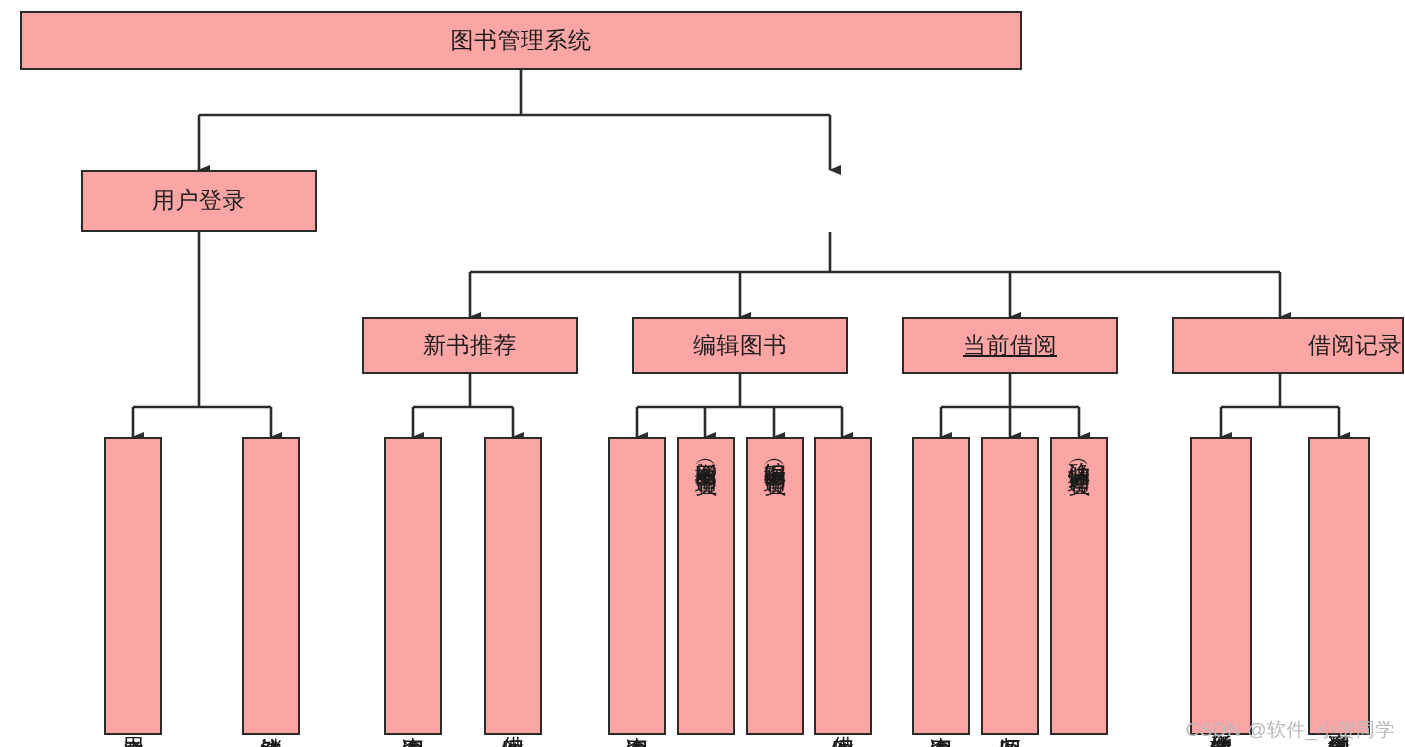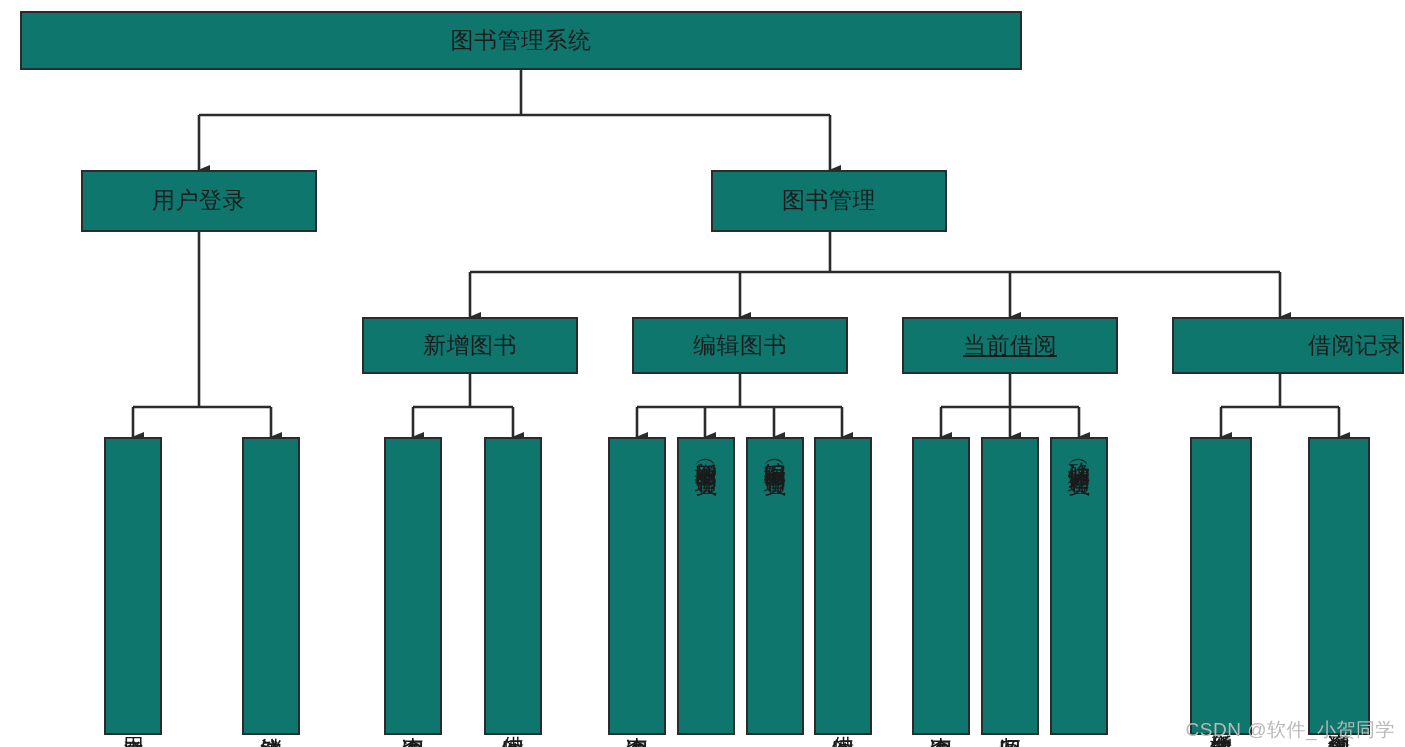--- a/index.html
+++ b/index.html
@@ -25,21 +25,21 @@
     left: 0;
     top: 0;
     width: 1405px;
     height: 747px;
     pointer-events: none;
   }
   
   .node {
     position: absolute;
     box-sizing: border-box;
-    background: #0f766e;
+    background: #fca5a5;
     border: 2px solid #2b2b2b;
     display: flex;
     align-items: center;
     justify-content: center;
     z-index: 3;
   }
   .node .label {
     color: #1b1b1b;
     line-height: 1.18;
     white-space: pre;
@@ -144,26 +144,23 @@
   </svg>
 
   <div class="node root h" style="left:20px; top:11px; width:1002px; height:59px;">
     <span class="label">图书管理系统</span>
   </div>
 
   <div class="node h" style="left:81px; top:170px; width:236px; height:62px;">
     <span class="label">用户登录</span>
   </div>
 
-  <div class="node h" style="left:711px; top:170px; width:236px; height:62px;">
-    <span class="label">图书管理</span>
-  </div>
 
   <div class="node h" style="left:362px; top:317px; width:216px; height:57px;">
-    <span class="label">新增图书</span>
+    <span class="label">新书推荐</span>
   </div>
 
   <div class="node h" style="left:632px; top:317px; width:216px; height:57px;">
     <span class="label">编辑图书</span>
   </div>
 
   <div class="node h" style="left:902px; top:317px; width:216px; height:57px;text-decoration:underline;">
     <span class="label">当前借阅</span>
   </div>
 

